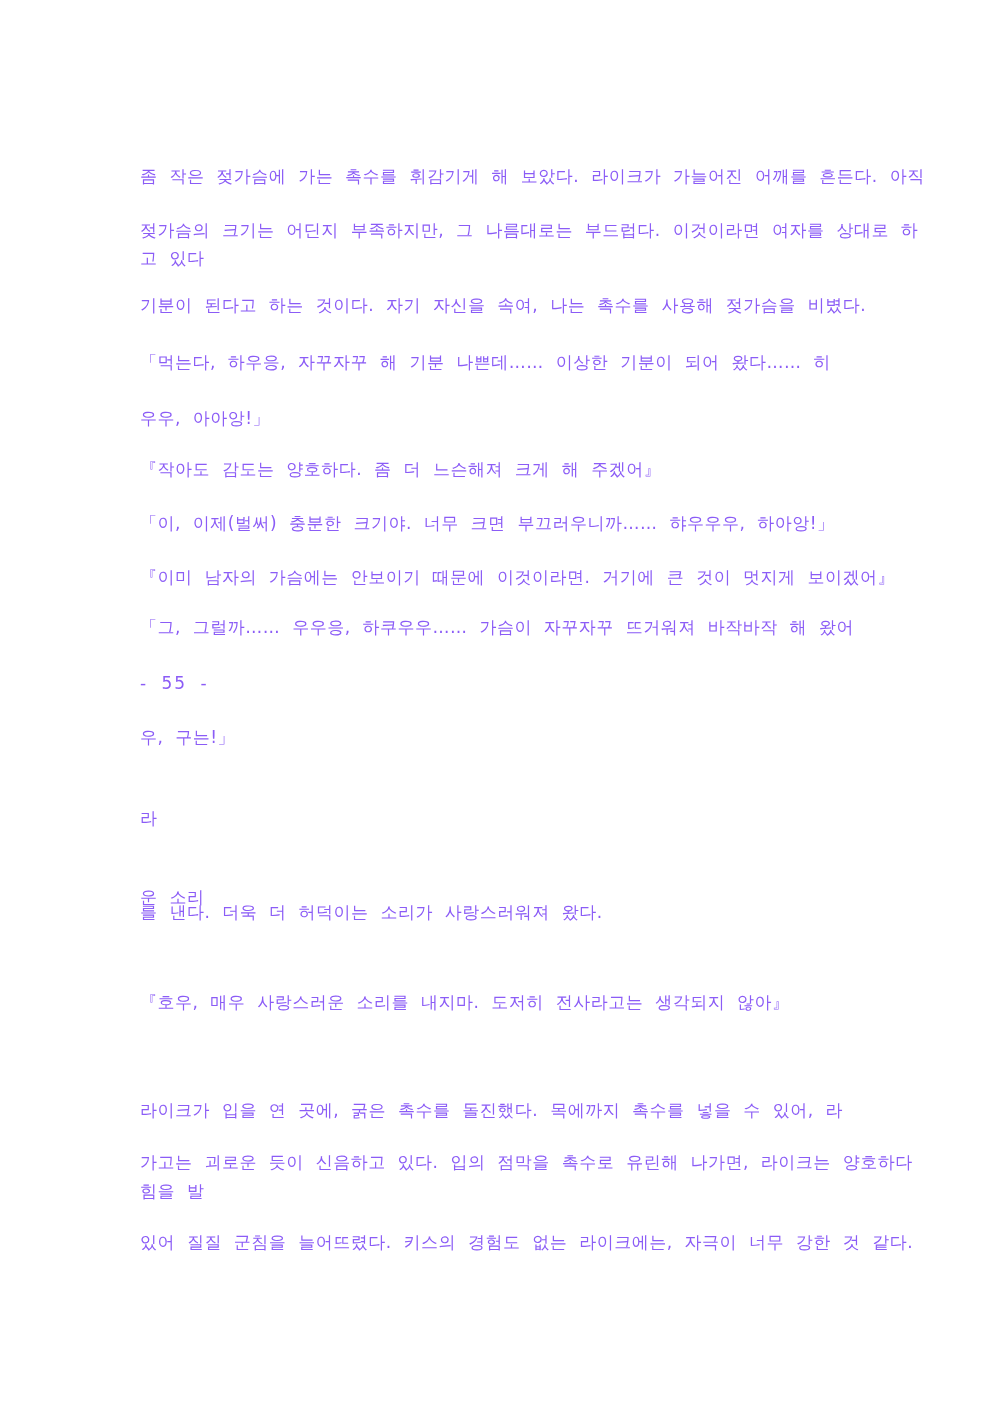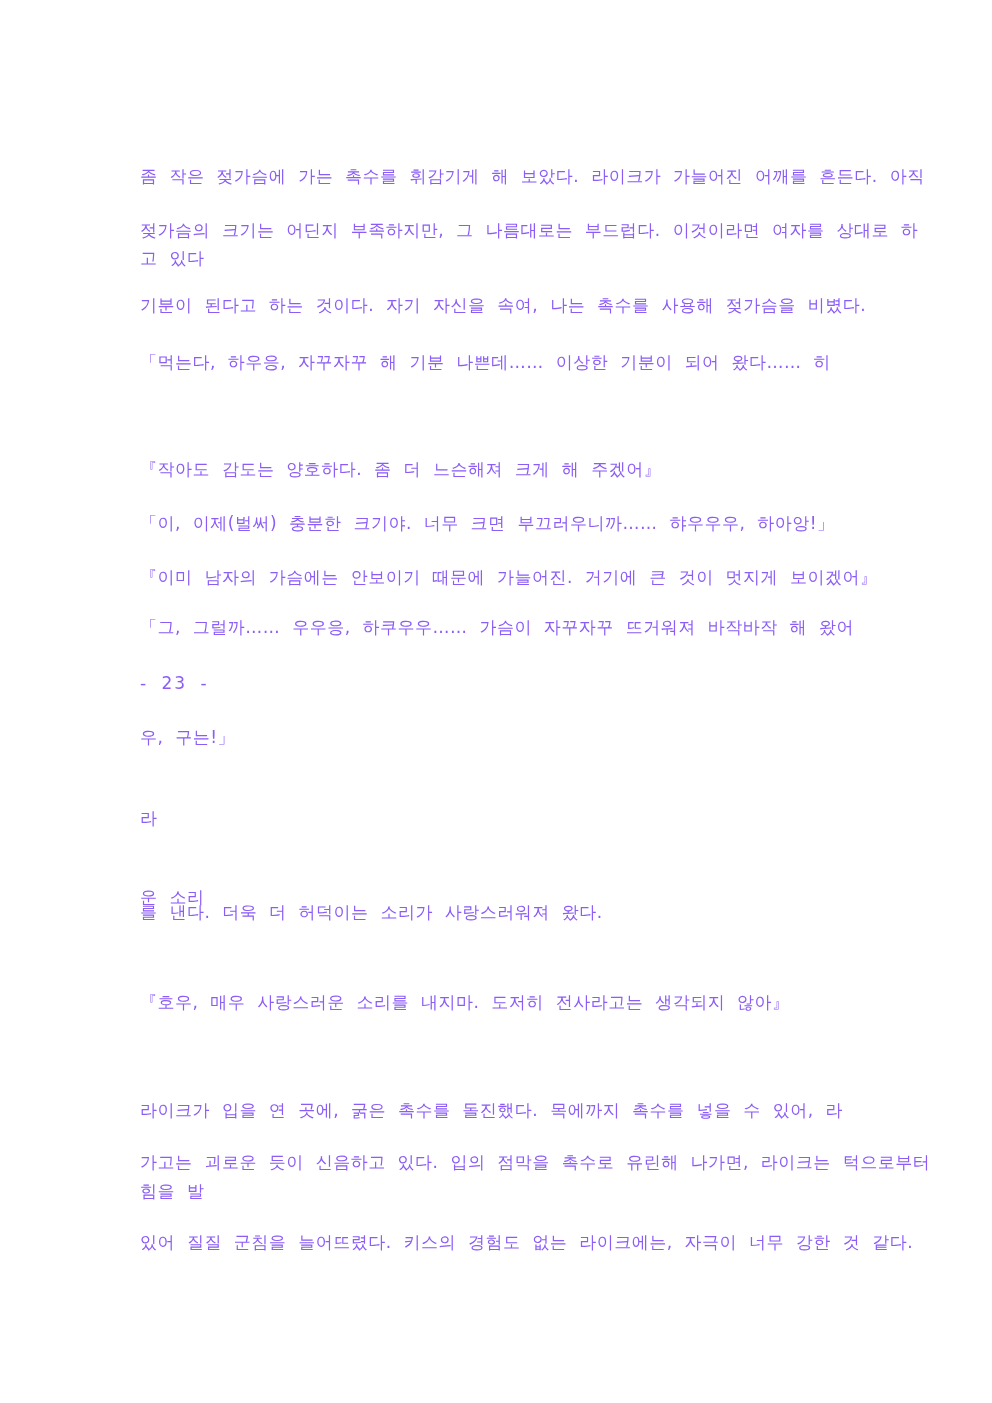--- a/index.html
+++ b/index.html
@@ -32,27 +32,28 @@
 </style>
 </head>
 <body>
 
 <div class="page">
   <div class="line" style="top:166px">좀 작은 젖가슴에 가는 촉수를 휘감기게 해 보았다. 라이크가 가늘어진 어깨를 흔든다. 아직</div>
   <div class="line" style="top:220px">젖가슴의 크기는 어딘지 부족하지만, 그 나름대로는 부드럽다. 이것이라면 여자를 상대로 하</div>
   <div class="line" style="top:248px">고 있다</div>
   <div class="line" style="top:295px">기분이 된다고 하는 것이다. 자기 자신을 속여, 나는 촉수를 사용해 젖가슴을 비볐다.</div>
   <div class="line" style="top:352px">「먹는다, 하우응, 자꾸자꾸 해 기분 나쁜데…… 이상한 기분이 되어 왔다…… 히</div>
+  <div class="line" style="top:408px">우우, 아아앙!」</div>
   <div class="line" style="top:459px">『작아도 감도는 양호하다. 좀 더 느슨해져 크게 해 주겠어』</div>
   <div class="line" style="top:513px">「이, 이제(벌써) 충분한 크기야. 너무 크면 부끄러우니까…… 햐우우우, 하아앙!」</div>
-  <div class="line" style="top:567px">『이미 남자의 가슴에는 안보이기 때문에 가늘어진. 거기에 큰 것이 멋지게 보이겠어』</div>
+  <div class="line" style="top:567px">『이미 남자의 가슴에는 안보이기 때문에 이것이라면. 거기에 큰 것이 멋지게 보이겠어』</div>
   <div class="line" style="top:617px">「그, 그럴까…… 우우응, 하쿠우우…… 가슴이 자꾸자꾸 뜨거워져 바작바작 해 왔어</div>
-  <div class="line page-number" style="top:673px">- 23 -</div>
+  <div class="line page-number" style="top:673px">- 55 -</div>
   <div class="line" style="top:727px">우, 구는!」</div>
   <div class="line" style="top:808px">라</div>
   <div class="line" style="top:887px">운 소리</div>
   <div class="line" style="top:902px">를 낸다. 더욱 더 허덕이는 소리가 사랑스러워져 왔다.</div>
   <div class="line" style="top:992px">『호우, 매우 사랑스러운 소리를 내지마. 도저히 전사라고는 생각되지 않아』</div>
   <div class="line" style="top:1100px">라이크가 입을 연 곳에, 굵은 촉수를 돌진했다. 목에까지 촉수를 넣을 수 있어, 라</div>
-  <div class="line" style="top:1152px">가고는 괴로운 듯이 신음하고 있다. 입의 점막을 촉수로 유린해 나가면, 라이크는 턱으로부터</div>
+  <div class="line" style="top:1152px">가고는 괴로운 듯이 신음하고 있다. 입의 점막을 촉수로 유린해 나가면, 라이크는 양호하다</div>
   <div class="line" style="top:1181px">힘을 발</div>
   <div class="line" style="top:1232px">있어 질질 군침을 늘어뜨렸다. 키스의 경험도 없는 라이크에는, 자극이 너무 강한 것 같다.</div>
 </div>
 
 </body></html>

